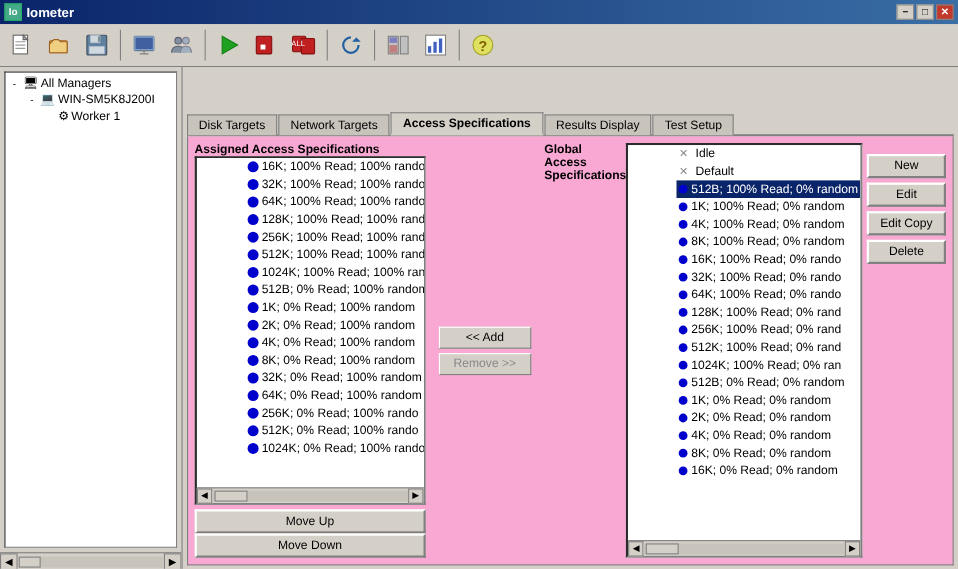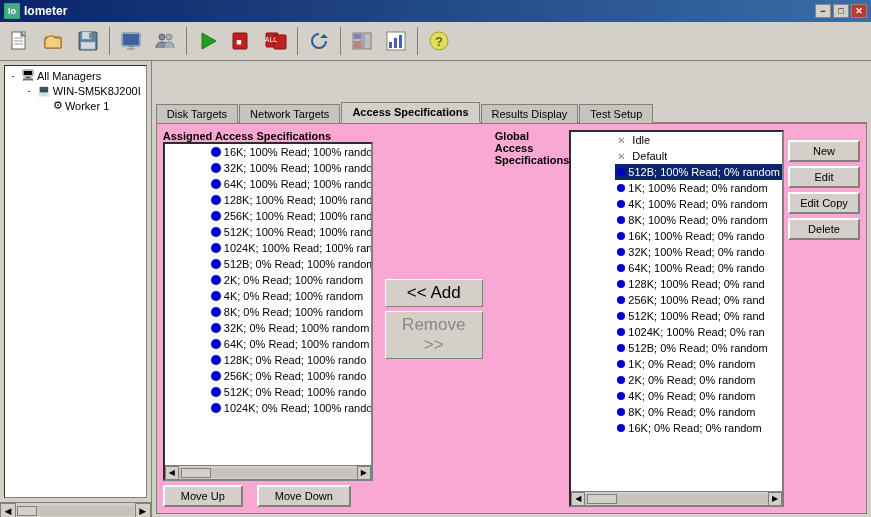--- a/index.html
+++ b/index.html
@@ -146,28 +146,28 @@
     
     .middle-buttons {
       display: flex;
       flex-direction: column;
       justify-content: center;
       align-items: center;
       gap: 4px;
       padding: 0 4px;
     }
     .action-btn {
-      width: 98px;
+      width: 84px;
       padding: 3px 6px;
       background: #d4d0c8;
       border: 1px solid #808080;
       border-top-color: #fff;
       border-left-color: #fff;
       cursor: pointer;
-      font-size: 17px;
+      font-size: 11px;
       text-align: center;
     }
     .action-btn.disabled { color: #888; cursor: default; }
 
     
     .right-buttons {
       display: flex;
       flex-direction: column;
       gap: 4px;
       padding-top: 10px;
@@ -179,22 +179,23 @@
       border: 2px solid;
       border-color: #ffffff #808080 #808080 #ffffff;
       cursor: pointer;
       font-size: 11px;
       text-align: center;
     }
 
     
     .bottom-buttons {
       display: flex;
-      gap: 14px;
+      gap: 0;
       padding-top: 4px;
+      flex-direction: column;
     }
     .bottom-btn {
       padding: 3px 16px;
       background: #d4d0c8;
       border: 2px solid;
       border-color: #ffffff #808080 #808080 #ffffff;
       cursor: pointer;
       font-size: 11px;
     }
 
@@ -400,41 +401,41 @@
             <div class="list-item">
                 <span class="list-dot"></span>
                 <span>1024K; 100% Read; 100% ran</span>
               </div>
             <div class="list-item">
                 <span class="list-dot"></span>
                 <span>512B; 0% Read; 100% random</span>
               </div>
             <div class="list-item">
                 <span class="list-dot"></span>
+                <span>1K; 0% Read; 100% random</span>
+              </div>
+            <div class="list-item">
+                <span class="list-dot"></span>
                 <span>2K; 0% Read; 100% random</span>
               </div>
             <div class="list-item">
                 <span class="list-dot"></span>
                 <span>4K; 0% Read; 100% random</span>
               </div>
             <div class="list-item">
                 <span class="list-dot"></span>
                 <span>8K; 0% Read; 100% random</span>
               </div>
             <div class="list-item">
                 <span class="list-dot"></span>
                 <span>32K; 0% Read; 100% random</span>
               </div>
             <div class="list-item">
                 <span class="list-dot"></span>
                 <span>64K; 0% Read; 100% random</span>
-              </div>
-            <div class="list-item">
-                <span class="list-dot"></span>
-                <span>128K; 0% Read; 100% rando</span>
               </div>
             <div class="list-item">
                 <span class="list-dot"></span>
                 <span>256K; 0% Read; 100% rando</span>
               </div>
             <div class="list-item">
                 <span class="list-dot"></span>
                 <span>512K; 0% Read; 100% rando</span>
               </div>
             <div class="list-item">

